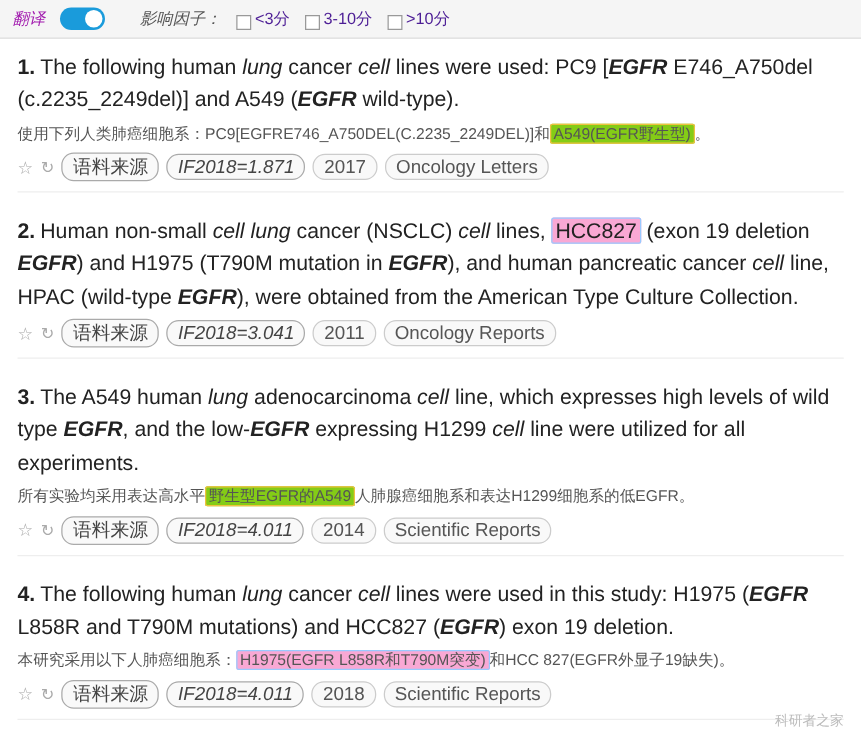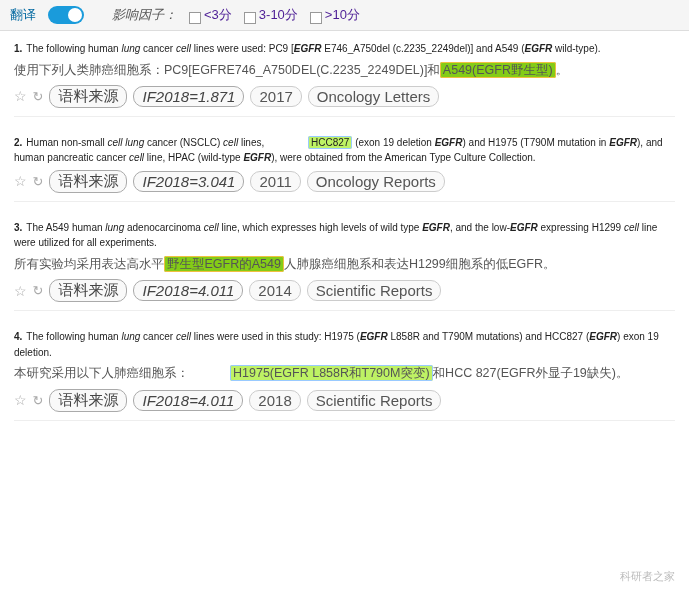--- a/index.html
+++ b/index.html
@@ -15,22 +15,23 @@
     .top-bar {
       display: flex;
       align-items: center;
       padding: 6px 10px;
       background: #f5f5f5;
       border-bottom: 1px solid #ddd;
       gap: 12px;
       font-size: 13px;
     }
     .toggle-label {
-      color: #0369a1;
+      color: #a21caf;
       font-size: 13px;
+      font-style: italic;
     }
     .toggle-switch {
       display: inline-flex;
       align-items: center;
       background: #1a9bdb;
       border-radius: 10px;
       width: 36px;
       height: 18px;
       position: relative;
       cursor: pointer;
@@ -69,46 +70,45 @@
       margin-bottom: 18px;
       padding-bottom: 8px;
       border-bottom: 1px solid #eee;
     }
     .result-number {
       color: #222;
       font-weight: bold;
       margin-right: 4px;
     }
     .result-en {
-      font-size: 10px;
+      font-size: 17px;
       line-height: 1.55;
       color: #222;
       margin-bottom: 4px;
     }
     .result-cn {
       font-size: 12.5px;
       line-height: 1.55;
       color: #555;
       margin-bottom: 5px;
     }
     .italic { font-style: italic; }
     .bold-italic { font-style: italic; font-weight: bold; }
     .highlight-box {
       background: #84cc16;
       border: 1px solid #f0c040;
       padding: 0 2px;
       border-radius: 2px;
       font-style: normal;
     }
     .highlight-blue {
-      background: #bef264;
+      background: #f9a8d4;
       border: 1px solid #99caff;
       padding: 0 2px;
       border-radius: 2px;
-      margin-left: 41px;
     }
     .meta-row {
       display: flex;
       align-items: center;
       gap: 6px;
       flex-wrap: wrap;
     }
     .star-icon { color: #aaa; font-size: 14px; cursor: pointer; }
     .refresh-icon { color: #aaa; font-size: 13px; cursor: pointer; }
     .tag {

